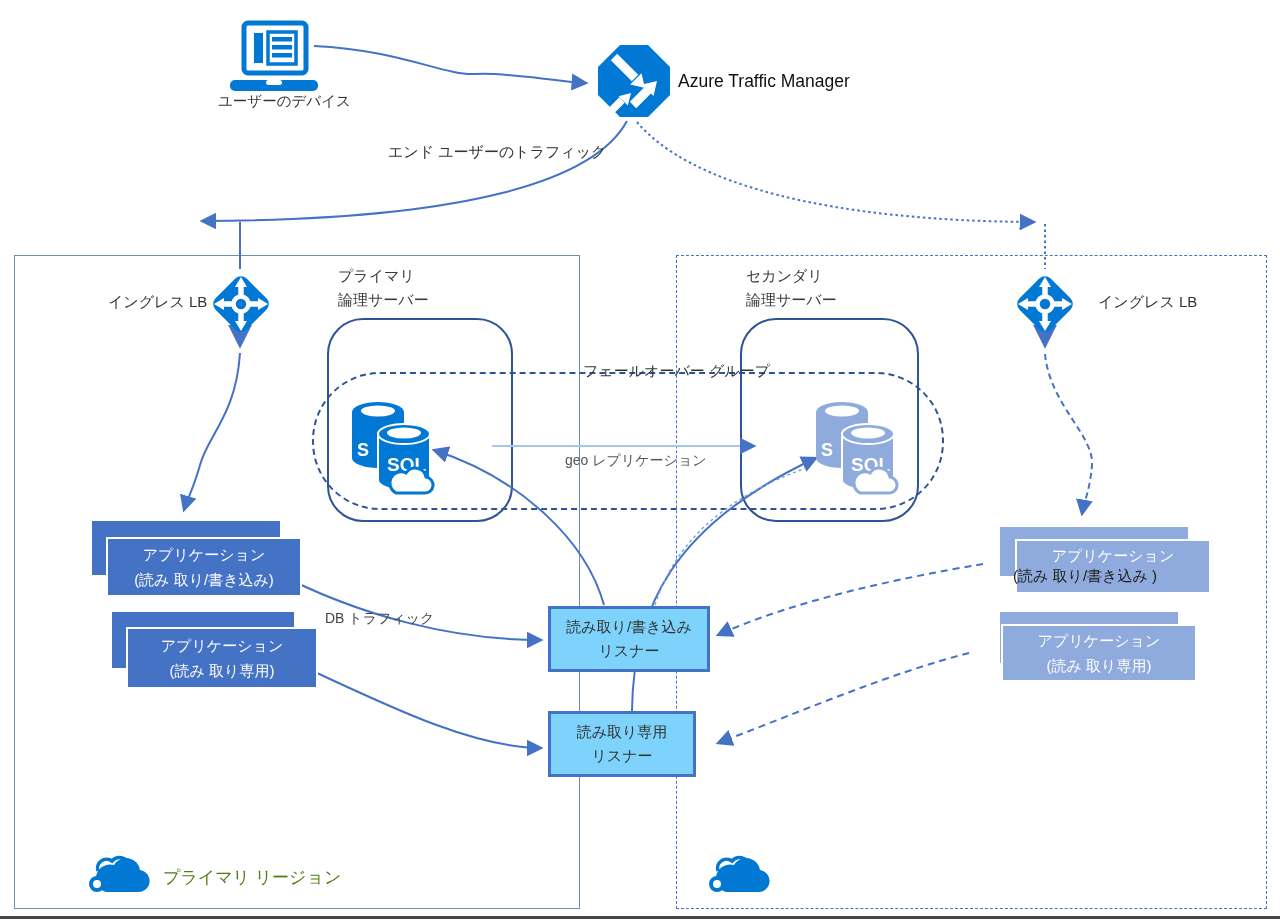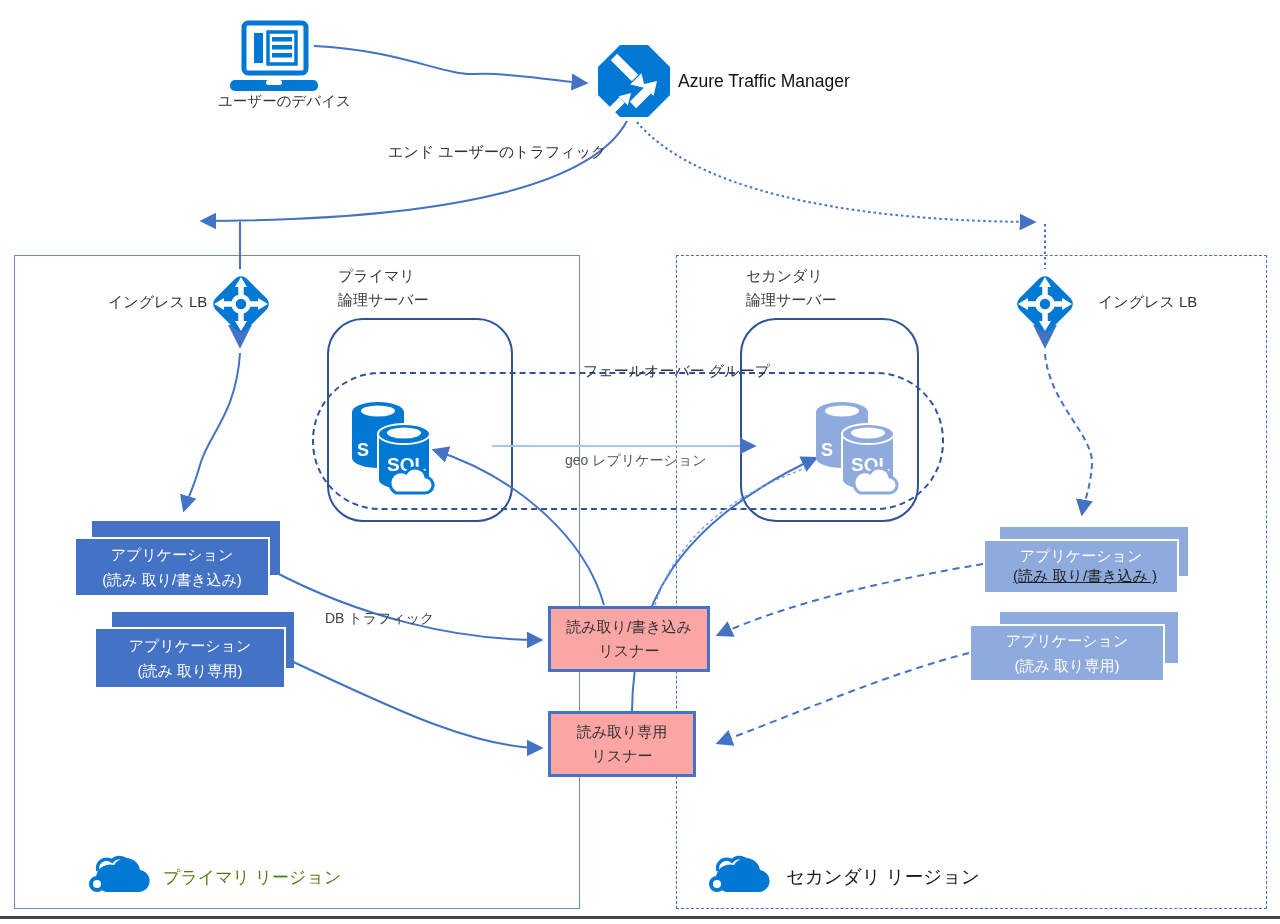--- a/index.html
+++ b/index.html
@@ -9,22 +9,22 @@
   .region{position:absolute;z-index:1;background:transparent;}
   .region.primary{border:1.5px solid #6C8EBF;}
   .region.secondary{border:1.5px dashed #4472C4;}
   .serverbox{position:absolute;border:2.5px solid #2F5496;border-radius:36px;z-index:1;background:transparent;}
   .stadium{position:absolute;border:2.5px dashed #2F5496;border-radius:68px;z-index:2;background:transparent;}
   .icon{position:absolute;z-index:10;}
   svg.overlay{position:absolute;left:0;top:0;z-index:5;pointer-events:none;}
   .appbox{position:absolute;z-index:9;}
   .appbox .back{position:absolute;}
   .appbox .front{position:absolute;box-shadow:0 0 0 2px #fff;display:flex;flex-direction:column;
-                 align-items:center;justify-content:center;color:#fff;font-size:15px;line-height:25px;text-align:center;}
-  .listener{position:absolute;z-index:9;background:#fca5a5;border:3px solid #4472C4;display:flex;
+                 align-items:center;justify-content:center;color:#fff;font-size:15px;line-height:25px;text-align:center;margin-left:32px;}
+  .listener{position:absolute;z-index:9;background:#7dd3fc;border:3px solid #4472C4;display:flex;
             flex-direction:column;align-items:center;justify-content:center;color:#333;
             font-size:15px;line-height:24px;text-align:center;}
   .servertitle{position:absolute;z-index:10;text-align:left;color:#3a3a3a;font-size:15px;line-height:24px;}
   .regionlabel{position:absolute;z-index:10;color:#4d7c0f;white-space:nowrap;}
   .bottomline{position:absolute;left:0;top:916px;width:1280px;height:2.5px;background:#454545;z-index:12;}
 </style>
 </head>
 <body>
 
 <div class="canvas">
@@ -168,21 +168,21 @@
       <div>アプリケーション</div>
       <div>(読み 取り専用)</div>
     </div>
   </div>
 
   <div class="appbox">
     <div class="back" style="left:1000px;top:527px;width:188px;height:49px;background:#8FAADC;"></div>
     <div class="front" style="left:985px;top:541px;width:192px;height:51px;background:#8FAADC;justify-content:flex-start;padding-top:2px;box-sizing:border-box;">
       <div>アプリケーション</div>
     </div>
-    <div class="lbl" style="left:988px;top:567px;width:194px;text-align:center;color:#1d1d1d;text-decoration:underline;">(読み 取り/書き込み )</div>
+    <div class="lbl" style="left:988px;top:567px;width:194px;text-align:center;color:#1d1d1d;">(読み 取り/書き込み )</div>
   </div>
   <div class="appbox">
     <div class="back" style="left:1000px;top:612px;width:178px;height:51px;background:#8FAADC;"></div>
     <div class="front" style="left:971px;top:626px;width:192px;height:54px;background:#8FAADC;">
       <div>アプリケーション</div>
       <div>(読み 取り専用)</div>
     </div>
   </div>
 
   <div class="lbl" style="left:325px;top:610px;font-size:14px;color:#444;">DB トラフィック</div>
@@ -203,15 +203,14 @@
     <circle cx="13" cy="37" r="6" fill="#fff" stroke="#0078D4" stroke-width="4"></circle>
   </svg>
   <div class="regionlabel" style="left:163px;top:866px;font-size:17px;">プライマリ リージョン</div>
 
   <svg class="icon" style="left:704px;top:847px;" width="68" height="50" viewBox="0 0 68 50">
     <path d="M14,24 a9,9 0 0 1 14,-10 a10,10 0 0 1 17,3" fill="#fff" stroke="#0078D4" stroke-width="3.5"></path>
     <path d="M22,45 h31 a11,11 0 0 0 3,-22 a14,14 0 0 0 -26,-5 a12,12 0 0 0 -8,27 z" fill="#0078D4"></path>
     <line x1="12" y1="37" x2="38" y2="37" stroke="#0078D4" stroke-width="5.5"></line>
     <circle cx="13" cy="37" r="6" fill="#fff" stroke="#0078D4" stroke-width="4"></circle>
   </svg>
-  <div class="regionlabel" style="left:786px;top:864px;font-size:18.5px;color:#1a1a1a;">セカンダリ リージョン</div>
 
 </div>
 
 </body></html>

